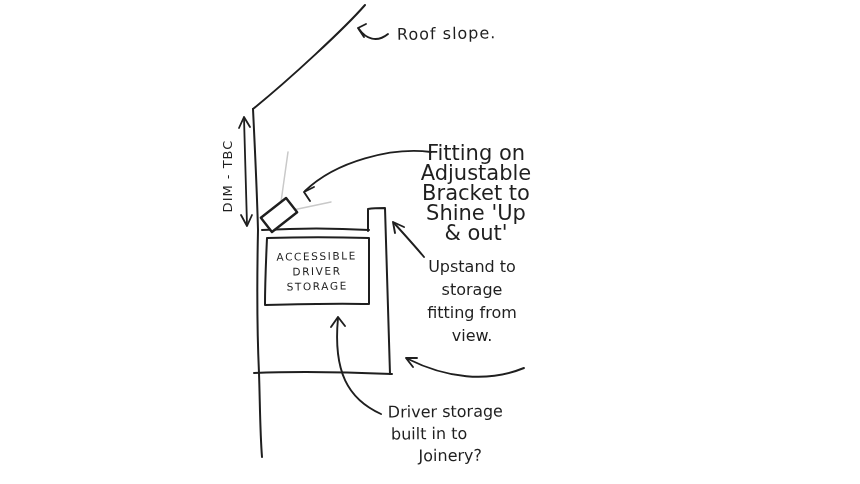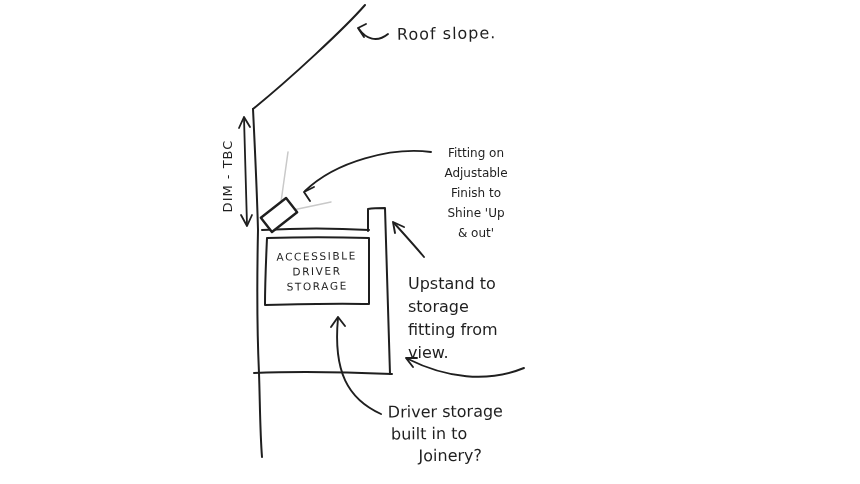--- a/index.html
+++ b/index.html
@@ -29,31 +29,31 @@
   .note span { display: block; }
   .roof-label {
     left: 397px; top: 24px;
     font-size: 16px;
     letter-spacing: 1px;
     transform: rotate(-1deg);
   }
   .fitting-note {
     left: 415px; top: 143px;
     width: 122px;
-    font-size: 12px;
+    font-size: 21px;
     line-height: 20px;
     text-align: center;
     white-space: normal;
   }
   .upstand-note {
-    left: 408px; top: 272px;
+    left: 408px; top: 255px;
     width: 128px;
     font-size: 16px;
     line-height: 23px;
-    text-align: left;
+    text-align: center;
     white-space: normal;
   }
   .finish-note {
     left: 523px; top: 353px;
     width: 80px;
     font-size: 16px;
     line-height: 19px;
     text-align: center;
     white-space: normal;
   }
@@ -149,21 +149,21 @@
 
   <div class="note storage-label">
     <span>ACCESSIBLE</span>
     <span>DRIVER</span>
     <span>STORAGE</span>
   </div>
 
   <div class="note fitting-note">
     <span>Fitting on</span>
     <span>Adjustable</span>
-    <span>Finish to</span>
+    <span>Bracket to</span>
     <span>Shine 'Up</span>
     <span>&amp; out'</span>
   </div>
 
   <div class="note upstand-note">
     <span>Upstand to</span>
     <span>storage</span>
     <span>fitting from</span>
     <span>view.</span>
   </div>

